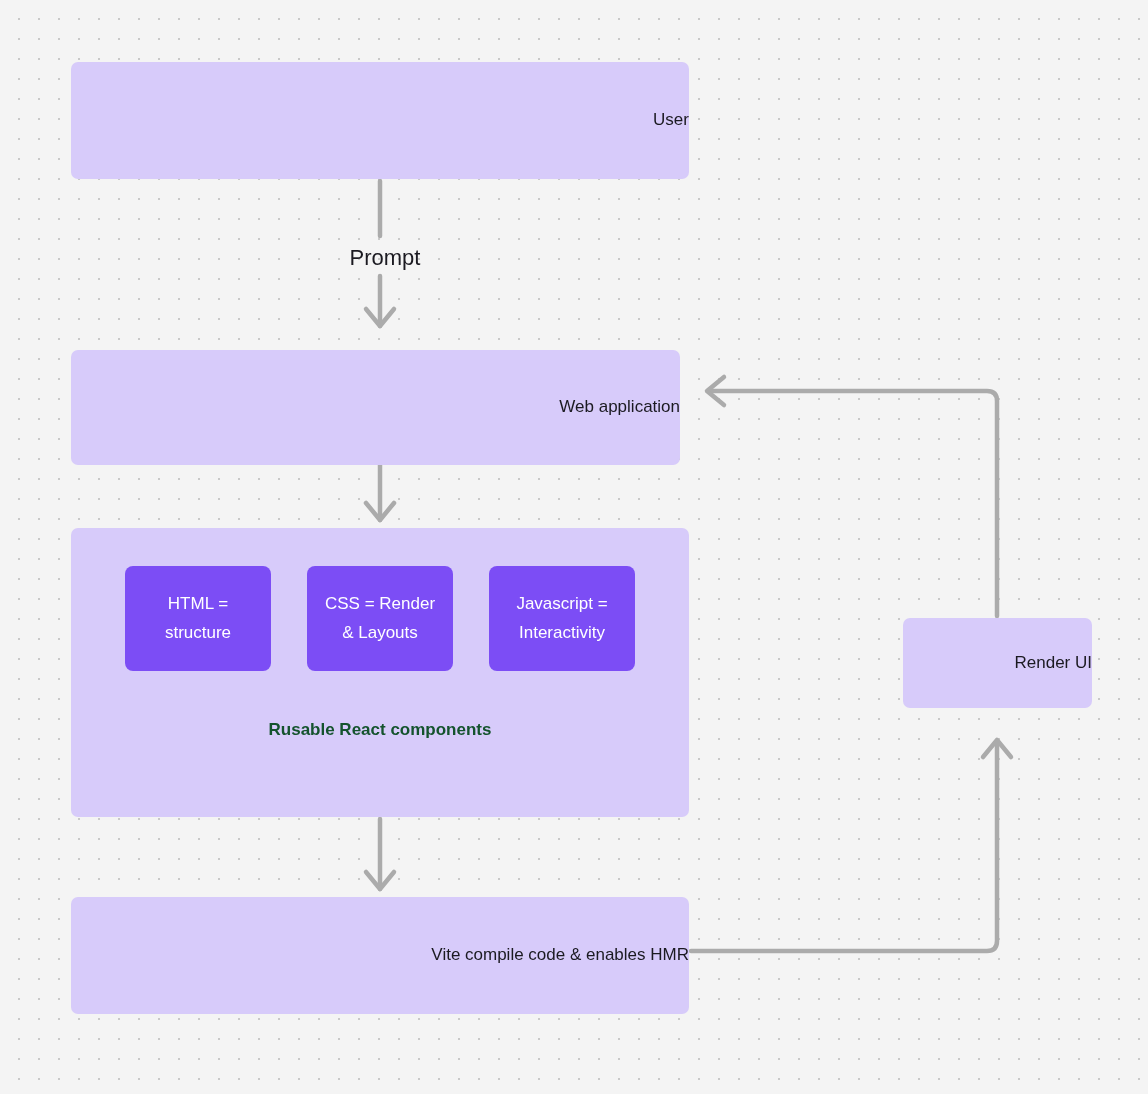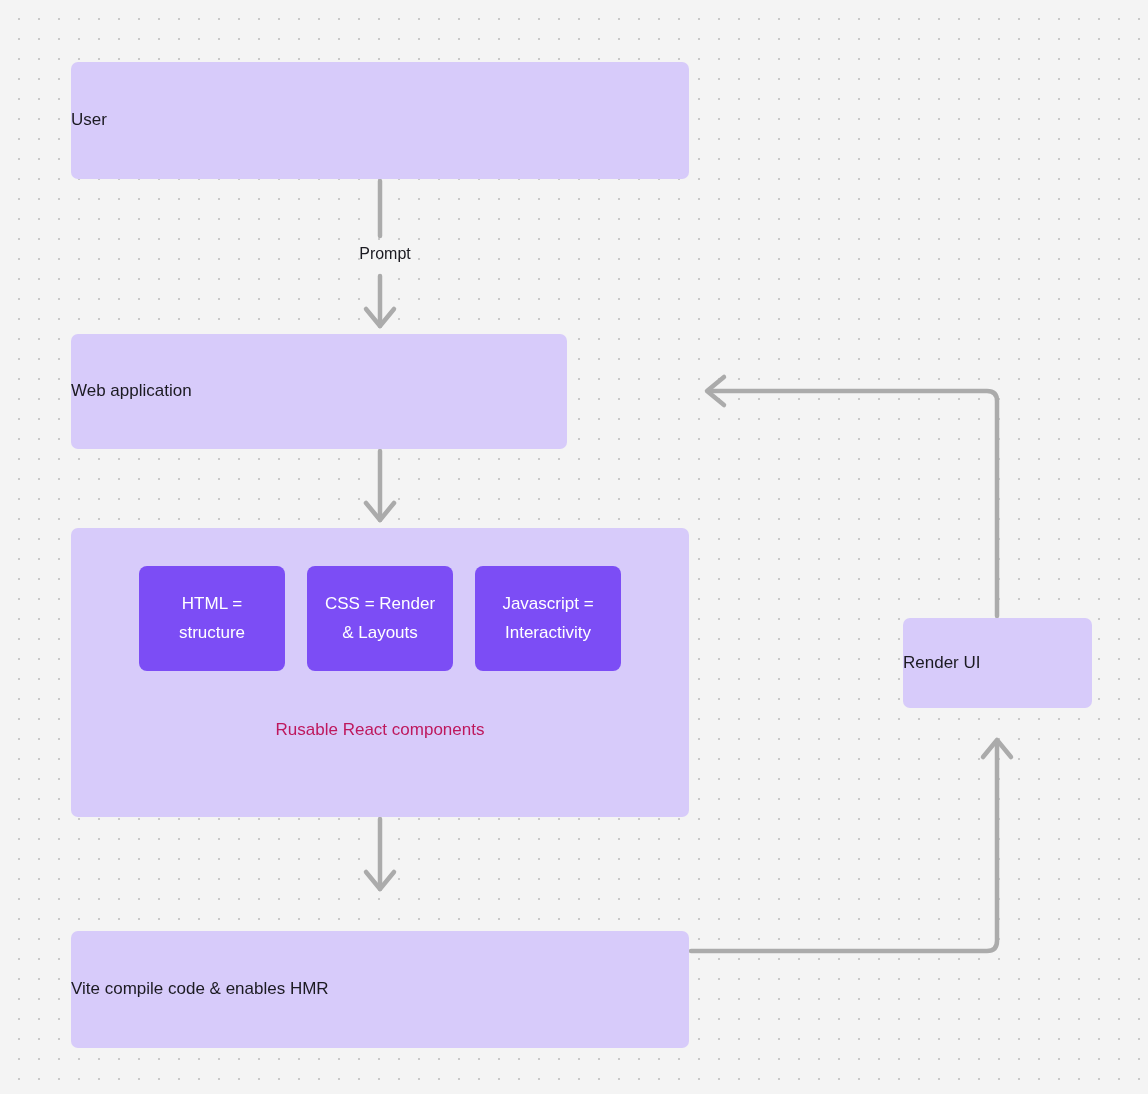--- a/index.html
+++ b/index.html
@@ -25,74 +25,75 @@
     height: 1094px;
   }
 
   .node {
     position: absolute;
     box-sizing: border-box;
     background: #d7cbfa;
     border-radius: 7px;
     display: flex;
     align-items: center;
-    justify-content: flex-start;
+    justify-content: flex-end;
     color: #1b1a21;
     font-size: 17px;
     line-height: 1.35;
     text-align: center;
     z-index: 3;
   }
 
   .node-user     { left: 71px;  top: 62px;  width: 618px; height: 117px; }
-  .node-webapp   { left: 71px;  top: 334px; width: 496px; height: 115px; }
+  .node-webapp   { left: 71px;  top: 350px; width: 609px; height: 115px; }
   .node-comp     { left: 71px;  top: 528px; width: 618px; height: 289px;
                    align-items: flex-start; justify-content: flex-start; }
-  .node-vite     { left: 71px;  top: 897px; width: 618px; height: 117px; margin-top: 34px; }
+  .node-vite     { left: 71px;  top: 897px; width: 618px; height: 117px; }
   .node-render   { left: 903px; top: 618px; width: 189px; height: 90px; }
 
   .comp-inner {
     position: absolute;
     left: 0; top: 0;
     width: 100%;
     height: 100%;
     display: flex;
     flex-direction: column;
     align-items: center;
   }
   .chip-row {
     display: flex;
-    gap: 22px;
+    gap: 36px;
     margin-top: 38px;
   }
   .chip {
     background: #7c4df5;
     border-radius: 8px;
     color: #ffffff;
     font-size: 17px;
     line-height: 1.7;
     display: flex;
     align-items: center;
     justify-content: center;
     text-align: center;
     width: 146px;
     height: 105px;
     box-sizing: border-box;
     padding: 0 6px;
   }
   .comp-caption {
     margin-top: 48px;
     font-size: 17px;
-    color: #be185d;
+    color: #14532d;
     text-align: center;
+    font-weight: bold;
   }
 
   .edge-label {
     position: absolute;
-    font-size: 16px;
+    font-size: 22px;
     color: #1b1a21;
     z-index: 4;
     text-align: center;
     white-space: nowrap;
   }
   .edge-label-prompt { left: 330px; top: 245px; width: 110px; }
 
   svg.edges {
     position: absolute;
     left: 0; top: 0;

